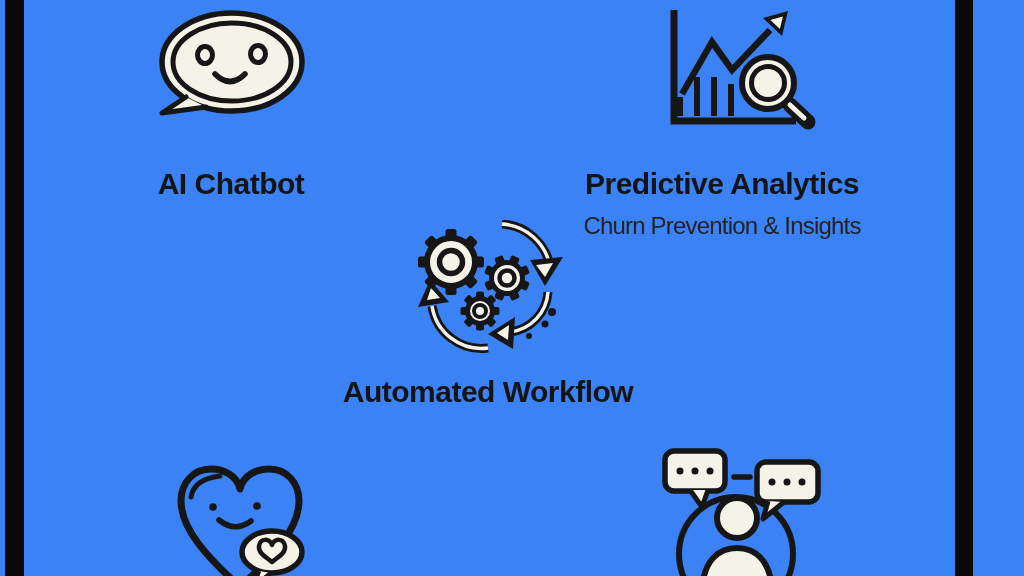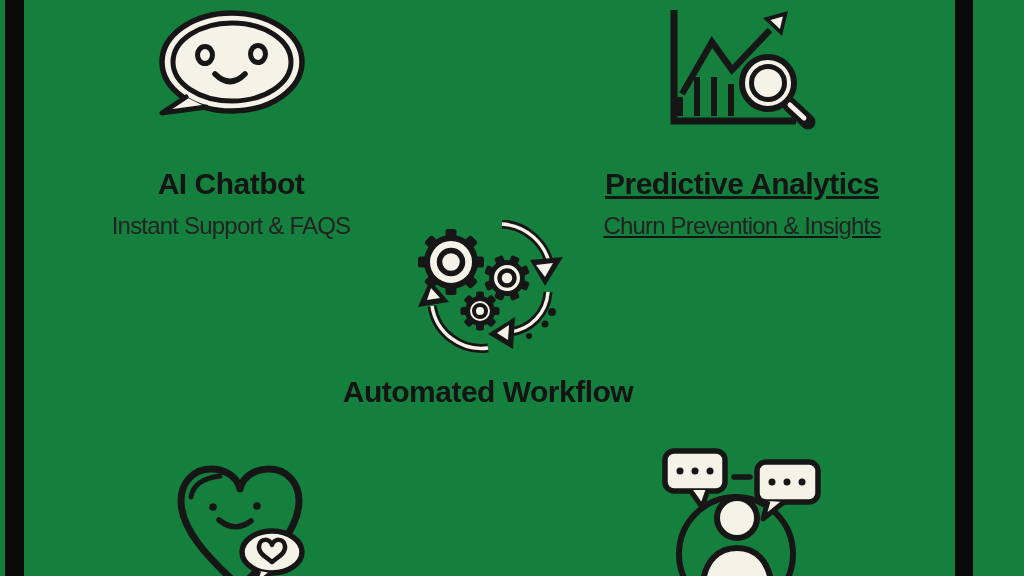--- a/index.html
+++ b/index.html
@@ -1,32 +1,32 @@
 <!DOCTYPE html>
 <html><head>
 <meta charset="utf-8">
 <style>
   html,body{margin:0;padding:0;background:#f5f2e8;}
   .page{
     position:relative;width:1024px;height:576px;overflow:hidden;
-    background:#15803d;
+    background:#3b82f6;
     font-family:"Liberation Sans",sans-serif;color:#161616;
   }
   .edge-bar{position:absolute;top:0;bottom:0;background:#0a0a0a;}
   .edge-bar.left{left:5px;width:19px;}
   .edge-bar.right{left:955px;width:18px;}
   .icon-box{position:absolute;line-height:0;}
   .icon-chatbot{left:152px;top:5px;}
   .icon-analytics{left:666px;top:4px;}
   .icon-gears{left:418px;top:220px;}
   .icon-heart{left:175px;top:465px;}
   .icon-person{left:650px;top:447px;}
   .feature-text{position:absolute;width:300px;text-align:center;}
   .text-chatbot{left:81px;top:166px;}
-  .text-analytics{left:592px;top:166px;text-decoration:underline;}
+  .text-analytics{left:572px;top:166px;}
   .text-workflow{left:338px;top:374px;}
   .feature-title{
     margin:0;font-size:30px;font-weight:bold;letter-spacing:-0.5px;
     line-height:36px;color:#141414;white-space:nowrap;
   }
   .feature-subtitle{
     margin:10px 0 0 0;font-size:24px;font-weight:400;letter-spacing:-0.8px;
     line-height:28px;color:#222222;white-space:nowrap;
   }
   svg{display:block;}
@@ -154,21 +154,20 @@
       <rect x="107" y="15" width="61" height="40" rx="9" fill="#f5f2e8" stroke="#161616" stroke-width="5.5"></rect>
       <path d="M 118 54 L 113 72 L 134 55" fill="#f5f2e8" stroke="#161616" stroke-width="5" stroke-linejoin="round"></path>
       <circle cx="122" cy="35" r="3.5" fill="#161616"></circle>
       <circle cx="137" cy="35" r="3.5" fill="#161616"></circle>
       <circle cx="152" cy="35" r="3.5" fill="#161616"></circle>
     </svg>
   </div>
 
   <div class="feature-text text-chatbot">
     <h2 class="feature-title">AI Chatbot</h2>
-    <p class="feature-subtitle">Instant Support &amp; FAQS</p>
   </div>
 
   <div class="feature-text text-analytics">
     <h2 class="feature-title">Predictive Analytics</h2>
     <p class="feature-subtitle">Churn Prevention &amp; Insights</p>
   </div>
 
   <div class="feature-text text-workflow">
     <h2 class="feature-title">Automated Workflow</h2>
   </div>

